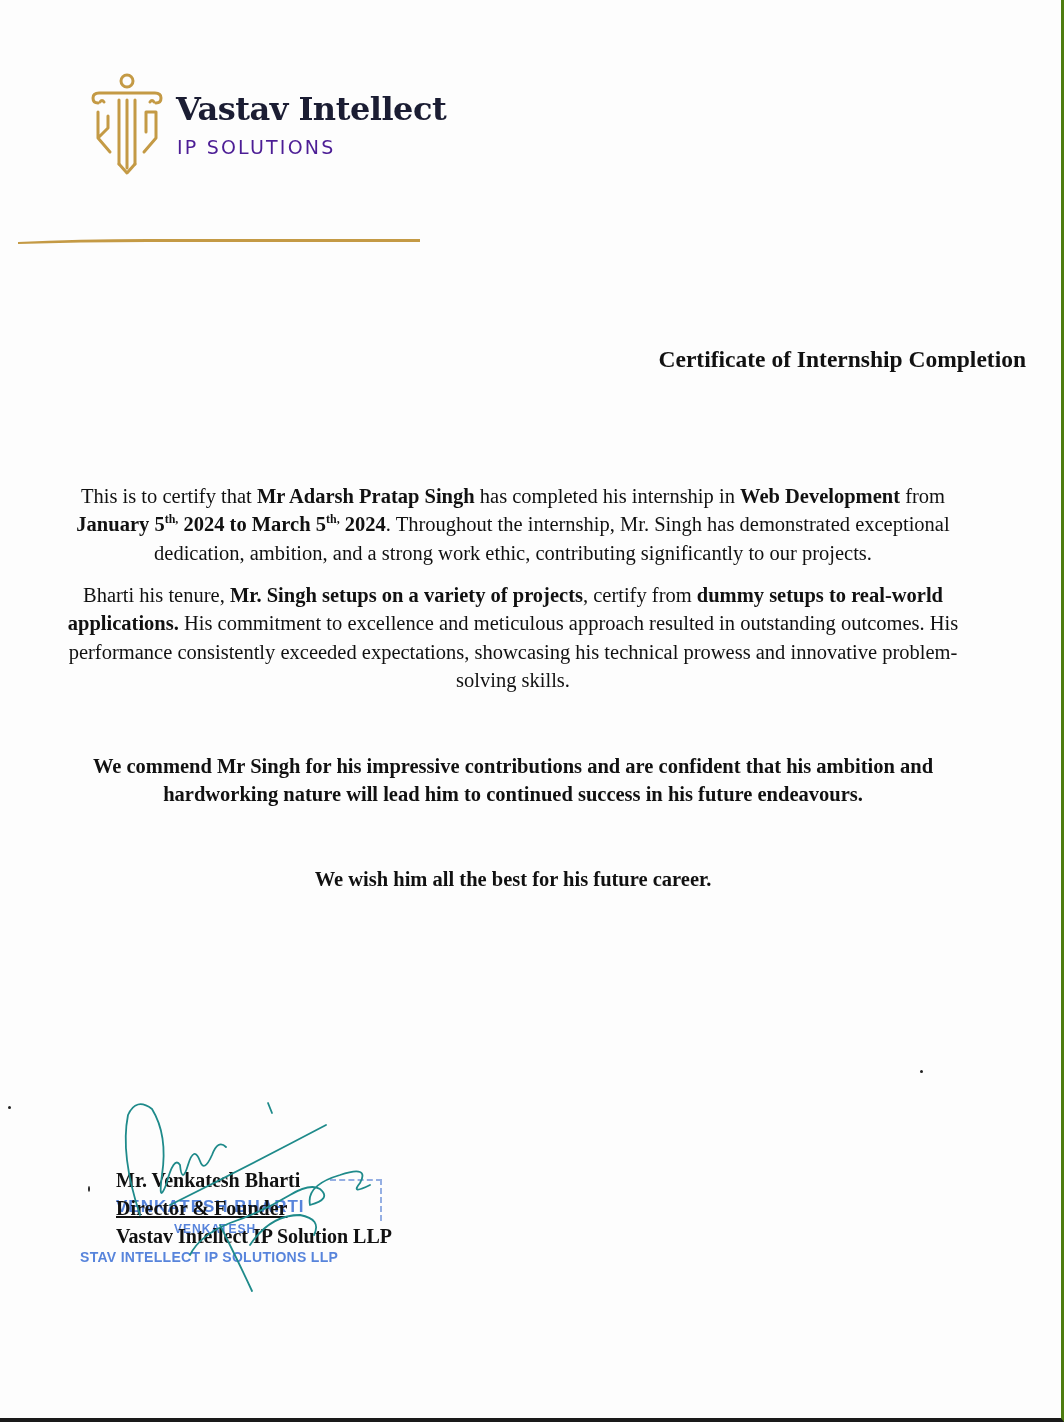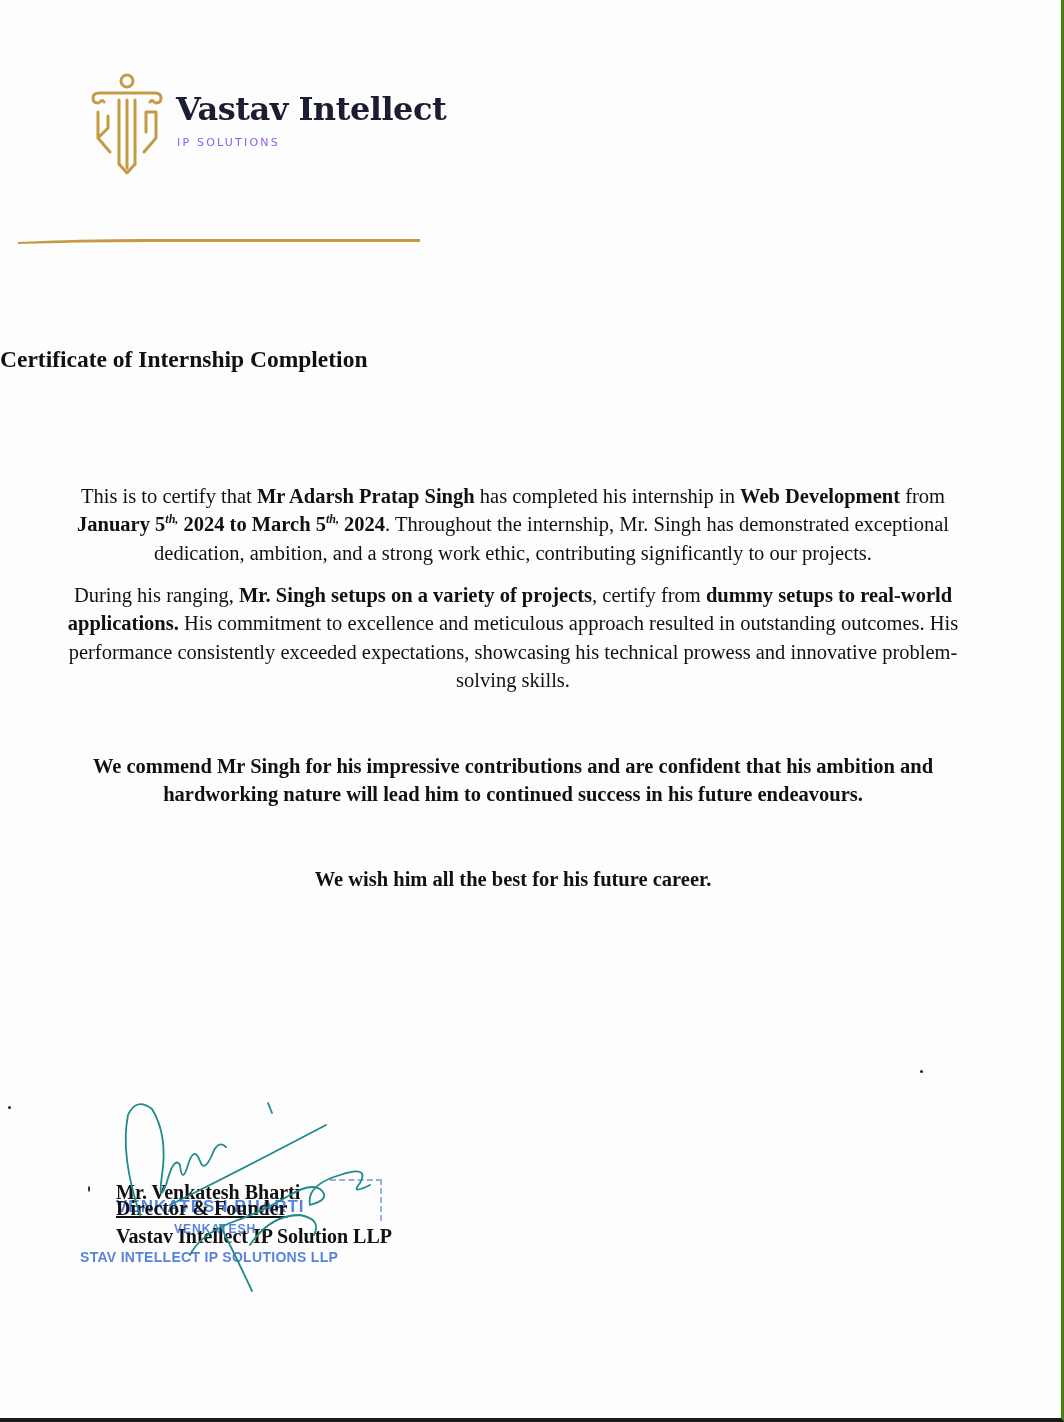--- a/index.html
+++ b/index.html
@@ -47,56 +47,56 @@
       font-size: 32px;
       letter-spacing: -0.5px;
       color: #1b1d33;
       white-space: nowrap;
     }
     .logo-sub {
       position: absolute;
       left: 87px;
       top: 64px;
       font-family: "DejaVu Sans", "Liberation Sans", sans-serif;
-      font-size: 11px;
+      font-size: 19px;
       letter-spacing: 2.2px;
-      color: #8b5cf6;
+      color: #4c1d95;
       white-space: nowrap;
     }
     .gold-rule {
       position: absolute;
       left: 18px;
       top: 236px;
       width: 402px;
       height: 8px;
     }
     
     .title {
       position: absolute;
       left: 0;
       top: 346px;
       width: 1026px;
-      text-align: left;
+      text-align: right;
       font-weight: bold;
       font-size: 23.5px;
     }
     .para {
       position: absolute;
       left: 40px;
       width: 946px;
       text-align: center;
       font-size: 20.5px;
       line-height: 28.3px;
     }
     .p1 { top: 437px; margin-top: 45px; }
     .p2 { top: 581px; }
     .p3 { top: 752px; font-weight: bold; }
     .p4 { top: 865px; font-weight: bold; }
     .para b { font-weight: bold; }
-    sup { font-size: 12px; line-height: 0; vertical-align: 8px; font-style: italic; }
+    sup { font-size: 12px; line-height: 0; vertical-align: 8px; }
 
     
     .sig-block {
       position: absolute;
       left: 70px;
       top: 1095px;
       width: 380px;
       height: 200px;
     }
     .stamp {
@@ -121,21 +121,21 @@
       opacity: 0.7;
     }
     .sig-text {
       position: absolute;
       left: 46px;
       font-weight: bold;
       font-size: 20px;
       white-space: nowrap;
       color: #111;
     }
-    .sig-name { top: 86px; text-align: center; }
+    .sig-name { top: 74px; text-align: center; }
     .sig-title { top: 102px; text-decoration: underline; }
     .sig-company { top: 130px; }
     .signature-svg {
       position: absolute;
       left: 0; top: 0;
       width: 380px;
       height: 200px;
       pointer-events: none;
     }
     .speck {
@@ -173,21 +173,21 @@
     <path d="M0 6 Q60 3 130 3 L402 3 L402 6 L130 6 Q60 6 0 8 Z" fill="#c49a45"></path>
   </svg>
 
   <div class="title">Certificate of Internship Completion</div>
 
   <div class="para p1">
     <span>This is to certify that </span><b>Mr Adarsh Pratap Singh</b><span> has completed his internship in </span><b>Web Development</b><span> from </span><br><b><span>January 5</span><sup>th,</sup><span> 2024 to March 5</span><sup>th,</sup><span> 2024</span></b><span>. Throughout the internship, Mr. Singh has demonstrated exceptional dedication, ambition, and a strong work ethic, contributing significantly to our projects.</span>
   </div>
 
   <div class="para p2">
-    <span>During his ranging, </span><b>Mr. Singh setups on a variety of projects</b><span>, certify from </span><b>dummy setups to real-world applications.</b><span> His commitment to excellence and meticulous approach resulted in outstanding outcomes. His performance consistently exceeded expectations, showcasing his technical prowess and innovative problem-solving skills.</span>
+    <span>Bharti his tenure, </span><b>Mr. Singh setups on a variety of projects</b><span>, certify from </span><b>dummy setups to real-world applications.</b><span> His commitment to excellence and meticulous approach resulted in outstanding outcomes. His performance consistently exceeded expectations, showcasing his technical prowess and innovative problem-solving skills.</span>
   </div>
 
   <div class="para p4">We wish him all the best for his future career.</div>
 
   <div class="para p3">We commend Mr Singh for his impressive contributions and are confident that his ambition and hardworking nature will lead him to continued success in his future endeavours.</div>
 
   <div class="sig-block">
     <div class="stamp-box"></div>
     <div class="stamp stamp-name">VENKATESH BHARTI</div>
     <div class="stamp stamp-role">VENKATESH</div>

